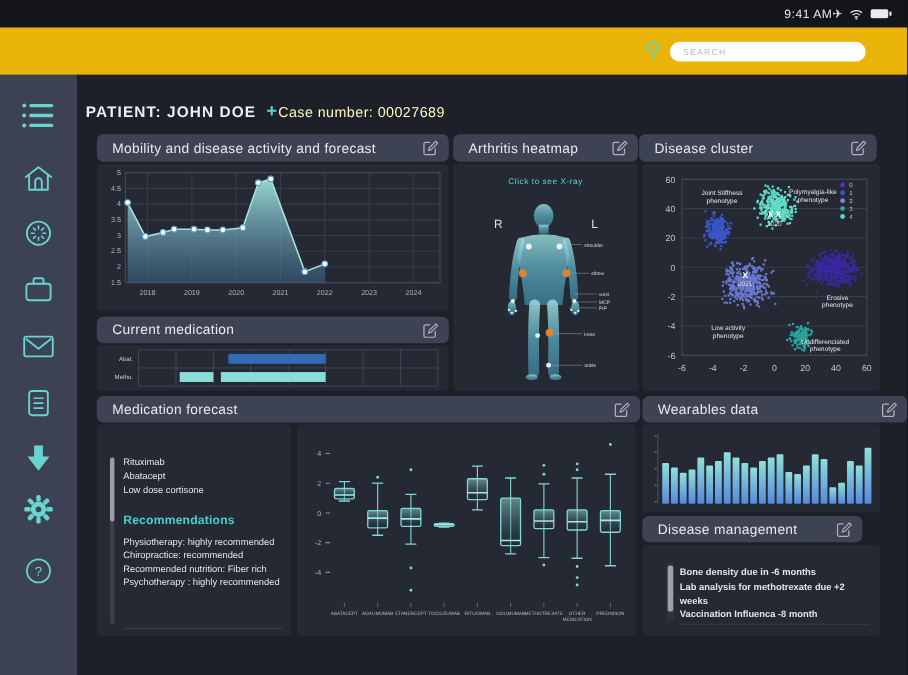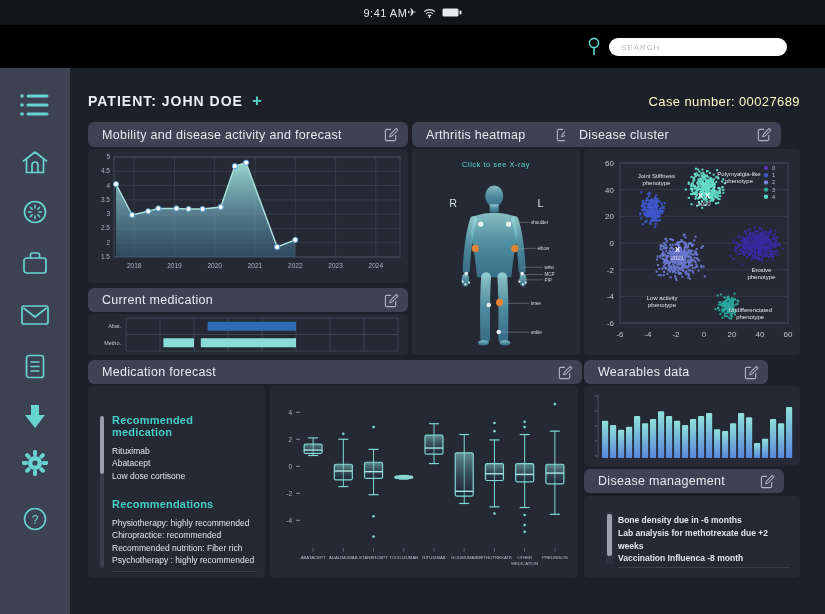--- a/index.html
+++ b/index.html
@@ -1,40 +1,40 @@
 <!DOCTYPE html>
 <html><head>
 <meta charset="utf-8">
 <style>
   * { margin:0; padding:0; box-sizing:border-box; }
   body { background:#000; font-family:"Liberation Sans", sans-serif; }
   .screen { position:relative; width:825px; height:614px; background:#1d2028; overflow:hidden; }
 
   
   .statusbar { position:absolute; left:0; top:0; width:825px; height:25px; background:#141519;
-               display:flex; align-items:center; justify-content:center; padding:0 14px; }
+               display:flex; align-items:center; justify-content:flex-end; padding:0 14px; }
   .statusbar .time { color:#e8eaee; font-size:11px; letter-spacing:.5px; }
   .statusbar .sicons { display:flex; align-items:center; gap:6px; color:#e8eaee; }
 
   
-  .searchband { position:absolute; left:0; top:25px; width:825px; height:43px; background:#000000; }
+  .searchband { position:absolute; left:0; top:25px; width:825px; height:43px; background:#eab308; }
   .search-wrap { position:absolute; right:38px; top:12px; display:flex; align-items:center; gap:8px; }
   .search-input { width:178px; height:18px; border:none; border-radius:9px; background:#ffffff;
                   font-size:8px; letter-spacing:1px; color:#444; padding:0 12px; outline:none;
                   font-family:"Liberation Sans", sans-serif; }
   .search-input::placeholder { color:#b6bac2; }
 
   
   .sidebar { position:absolute; left:0; top:68px; width:70px; height:546px; background:#3c4154; }
   .side-item { position:absolute; left:50%; transform:translateX(-50%); cursor:pointer; }
 
   
   .main { position:absolute; left:70px; top:68px; width:755px; height:546px; background:#1d2028; }
-  .page-header { position:absolute; left:18px; top:20px; width:712px; height:26px;
-                 display:flex; align-items:center; justify-content:space-between; }
+  .page-header { position:absolute; left:8px; top:20px; width:712px; height:26px;
+                 display:flex; align-items:center; }
   .patient-title { color:#eceef2; font-size:14px; letter-spacing:1px; font-weight:bold; display:flex; align-items:center; }
   .plus { color:#57d3cd; font-size:17px; font-weight:bold; margin-left:9px; cursor:pointer; }
   .case-number { color:#fef9c3; font-size:13px; letter-spacing:.4px; }
 
   .panel-header { position:absolute; height:25px; background:#3e4353; border-radius:6px;
                   display:flex; align-items:center; justify-content:space-between; padding:0 9px 0 14px; }
   .panel-title { color:#e7e9ef; font-size:12.5px; letter-spacing:.3px; }
   .edit-icon { width:15px; height:15px; cursor:pointer; opacity:.85; }
   .panel-body { position:absolute; background:#252934; border-radius:4px; }
 
@@ -309,21 +309,21 @@
             <circle cx="109" cy="114" r="2" fill="#f0f4f6" opacity="0.95"></circle>
             <circle cx="106" cy="123" r="1.2" fill="#f0f4f6" opacity="0.95"></circle>
             <circle cx="110" cy="126" r="1.2" fill="#f0f4f6" opacity="0.95"></circle>
             <circle cx="113" cy="124" r="1.2" fill="#f0f4f6" opacity="0.95"></circle>
             <circle cx="72" cy="149" r="2.5" fill="#f0f4f6" opacity="0.95"></circle>
             <circle cx="84" cy="146" r="4" fill="#e8832f" opacity="0.95"></circle>
             <circle cx="83" cy="179" r="2.5" fill="#f0f4f6" opacity="0.95"></circle>
           </svg></div>
     </div>
 
-    <div class="panel-header" style="left:495px; top:54px; width:216px;">
+    <div class="panel-header" style="left:511px; top:54px; width:216px;">
       <span class="panel-title">Disease cluster</span>
       <svg class="edit-icon" viewBox="0 0 16 16">
         <path d="M12.5 8.5 V13 a1.5 1.5 0 0 1 -1.5 1.5 H3 A1.5 1.5 0 0 1 1.5 13 V4 A1.5 1.5 0 0 1 3 2.5 H7.5" fill="none" stroke="#c3c7d1" stroke-width="1.2"></path>
         <path d="M6 10.5 L6.8 7.8 L13 1.5 L14.8 3.3 L8.6 9.6 Z" fill="none" stroke="#c3c7d1" stroke-width="1.1" stroke-linejoin="round"></path>
       </svg>
     </div>
     <div class="panel-body" style="left:514px; top:81px; width:216px; height:206px;"><svg width="216" height="206" viewBox="0 0 216 206">
           <line class="gl" x1="36" y1="14" x2="204" y2="14"></line>
           <text class="tk8" x="30" y="17" text-anchor="end">60</text>
           <line class="gl" x1="36" y1="40.666666666666664" x2="204" y2="40.666666666666664"></line>
@@ -1974,21 +1974,20 @@
       <svg class="edit-icon" viewBox="0 0 16 16">
         <path d="M12.5 8.5 V13 a1.5 1.5 0 0 1 -1.5 1.5 H3 A1.5 1.5 0 0 1 1.5 13 V4 A1.5 1.5 0 0 1 3 2.5 H7.5" fill="none" stroke="#c3c7d1" stroke-width="1.2"></path>
         <path d="M6 10.5 L6.8 7.8 L13 1.5 L14.8 3.3 L8.6 9.6 Z" fill="none" stroke="#c3c7d1" stroke-width="1.1" stroke-linejoin="round"></path>
       </svg>
     </div>
     <div class="panel-body" style="left:18px; top:318px; width:177px; height:192px;">
       <div class="mf-card">
         <div class="mf-scroll">
             <div class="mf-thumb"></div>
           </div>
-        <div class="mf-h">Recommended medication</div>
         <div class="mf-line">Rituximab</div>
         <div class="mf-line">Abatacept</div>
         <div class="mf-line">Low dose cortisone</div>
         <div class="mf-gap"></div>
         <div class="mf-h">Recommendations</div>
         <div class="mf-line">Physiotherapy: highly recommended</div>
         <div class="mf-line">Chiropractice:  recommended</div>
         <div class="mf-line">Recommended nutrition:  Fiber rich</div>
         <div class="mf-line">Psychotherapy : highly recommended</div>
         <div class="mf-divider"></div>
@@ -2083,21 +2082,21 @@
           <line x1="284.88888888888886" y1="45.148148148148145" x2="284.88888888888886" y2="128.287037037037" stroke="#7fd8d4" stroke-width="1"></line>
           <line x1="279.88888888888886" y1="45.148148148148145" x2="289.88888888888886" y2="45.148148148148145" stroke="#7fd8d4" stroke-width="1.2"></line>
           <line x1="279.88888888888886" y1="128.287037037037" x2="289.88888888888886" y2="128.287037037037" stroke="#7fd8d4" stroke-width="1.2"></line>
           <rect x="275.88888888888886" y="78.26851851851852" width="18" height="19.601851851851848" rx="1.5" fill="url(#bxg)" stroke="#7fd8d4" stroke-width="1.2"></rect>
           <line x1="275.88888888888886" y1="87.05555555555556" x2="293.88888888888886" y2="87.05555555555556" stroke="#a9e6e2" stroke-width="1.4"></line>
           <circle cx="284.88888888888886" cy="18.111111111111118" r="1.3" fill="#7fd8d4"></circle>
           <line x1="284.88888888888886" y1="162" x2="284.88888888888886" y2="166" stroke="#6a6f7c" stroke-width="0.8"></line>
           <text x="284.88888888888886" y="173" text-anchor="middle" font-size="4.3" fill="#b9bec9">PREDNISON</text>
         </svg></div>
 
-    <div class="panel-header" style="left:514px; top:292px; width:184px; height:24px;">
+    <div class="panel-header" style="left:514px; top:292px; width:241px; height:24px;">
       <span class="panel-title">Wearables data</span>
       <svg class="edit-icon" viewBox="0 0 16 16">
         <path d="M12.5 8.5 V13 a1.5 1.5 0 0 1 -1.5 1.5 H3 A1.5 1.5 0 0 1 1.5 13 V4 A1.5 1.5 0 0 1 3 2.5 H7.5" fill="none" stroke="#c3c7d1" stroke-width="1.2"></path>
         <path d="M6 10.5 L6.8 7.8 L13 1.5 L14.8 3.3 L8.6 9.6 Z" fill="none" stroke="#c3c7d1" stroke-width="1.1" stroke-linejoin="round"></path>
       </svg>
     </div>
     <div class="panel-body" style="left:514px; top:318px; width:216px; height:80px;"><svg width="216" height="80" viewBox="0 0 216 80">
           <defs>
             <linearGradient id="wg" x1="0" y1="0" x2="0" y2="1">
         <stop offset="0" stop-color="#8fe0da"></stop>

